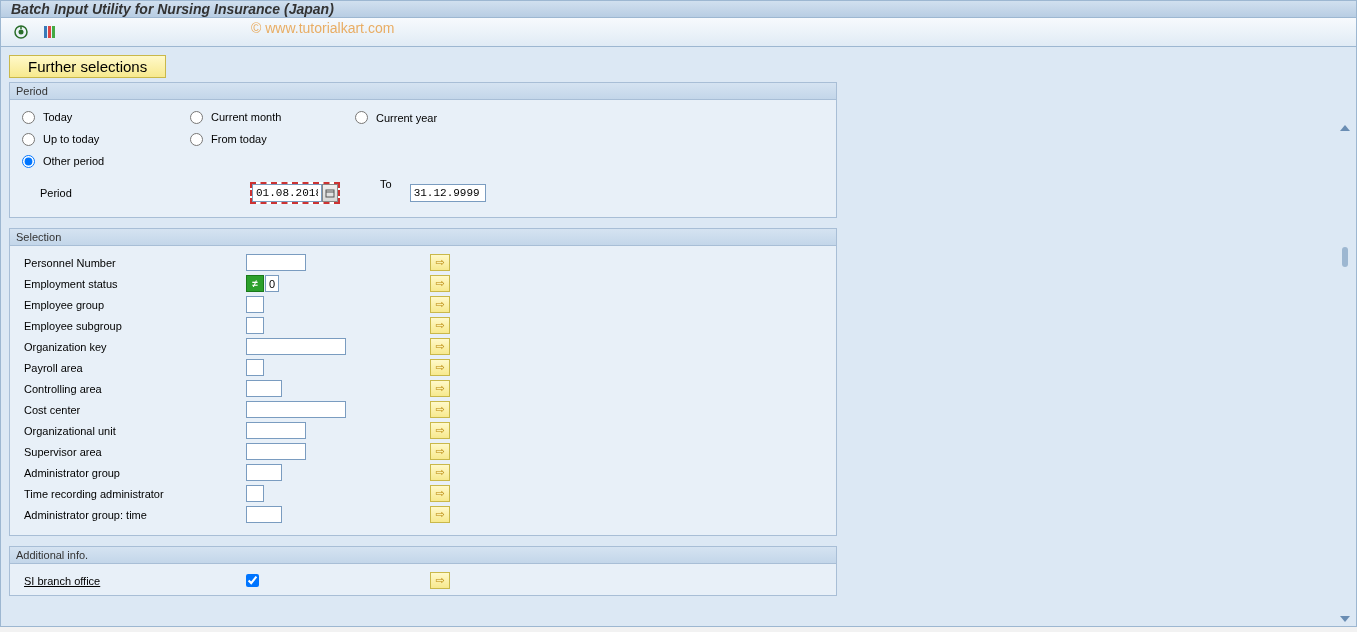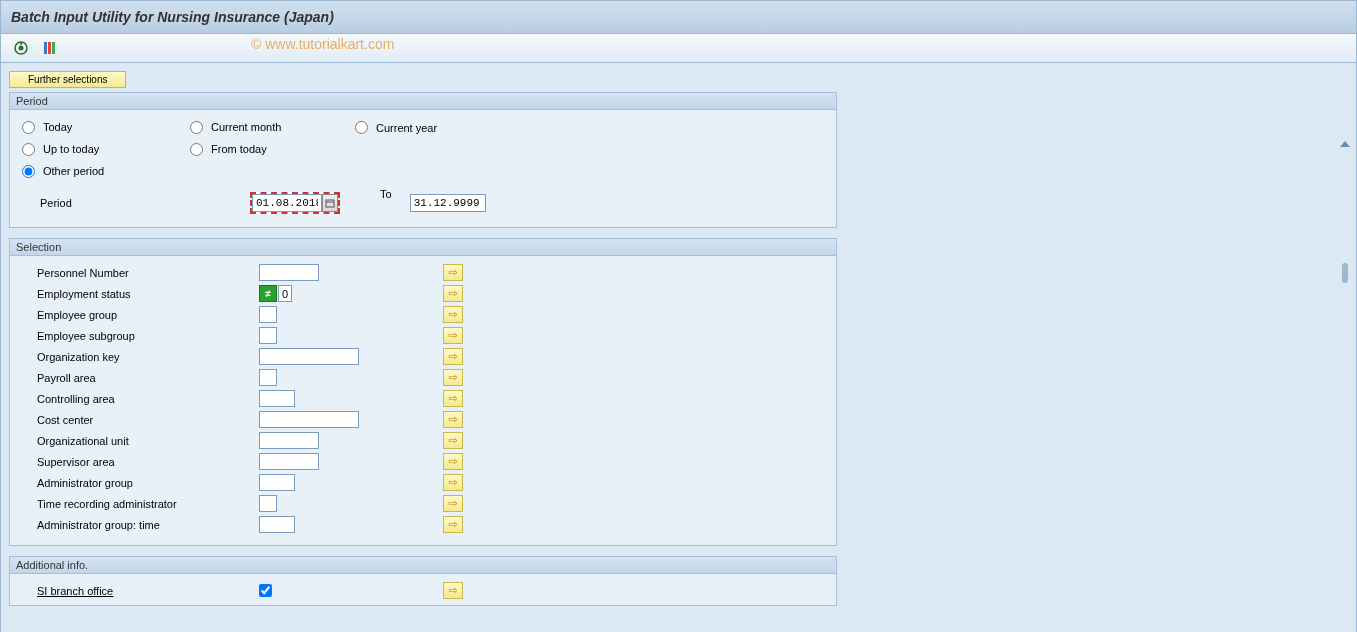--- a/index.html
+++ b/index.html
@@ -8,21 +8,21 @@
       font-size: 11px;
       background: #f2f2f2;
       width: 1357px;
       height: 632px;
       overflow: hidden;
       position: relative;
     }
     .title-bar {
       background: linear-gradient(to bottom, #d1e0ef, #b8cde3);
       border: 1px solid #9db7d1;
-      padding: 8px 10px;
+      padding: 0 10px;
       font-weight: bold;
       font-style: italic;
       font-size: 14px;
       color: #333;
     }
     .toolbar {
       background: linear-gradient(to bottom, #f7fafd, #e0ebf5);
       border: 1px solid #9db7d1;
       border-top: none;
       padding: 4px 10px;
@@ -54,21 +54,21 @@
       padding: 8px;
       height: calc(100% - 52px);
       position: relative;
       border: 1px solid #9db7d1;
       border-top: none;
     }
     .further-btn {
       background: linear-gradient(to bottom, #fff9c9, #f7e98e);
       border: 1px solid #c9b84a;
       padding: 2px 18px;
-      font-size: 10px;
+      font-size: 15px;
       cursor: pointer;
       margin-bottom: 4px;
     }
     .group-box {
       background: #e8f0f8;
       border: 1px solid #a8bed6;
       width: 828px;
       margin-bottom: 10px;
     }
     .group-title {
@@ -135,21 +135,20 @@
       font-size: 9px;
       cursor: pointer;
     }
     .to-label {
       margin: 0 18px 17px 40px;
     }
     .sel-row {
       display: flex;
       align-items: center;
       height: 21px;
-      margin-left: 13px;
     }
     .sel-label {
       width: 224px;
       padding-left: 2px;
     }
     .sel-input {
       border: 1px solid #7a9cc0;
       background: #fff;
       font-size: 11px;
       padding: 1px 3px;

